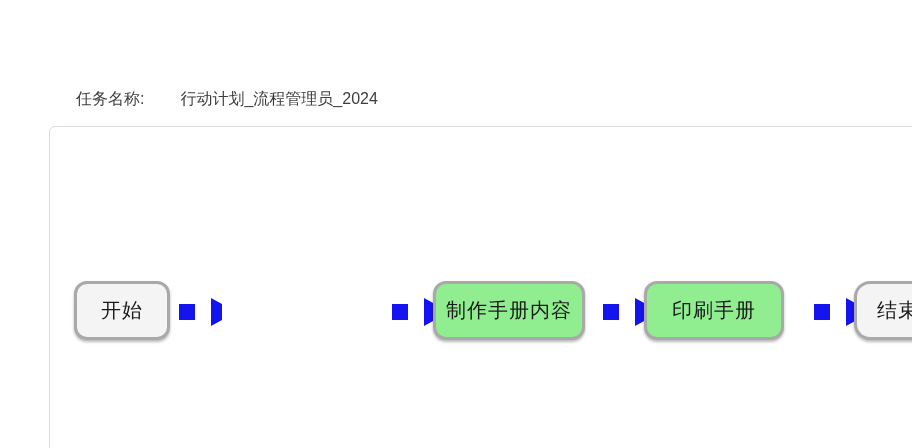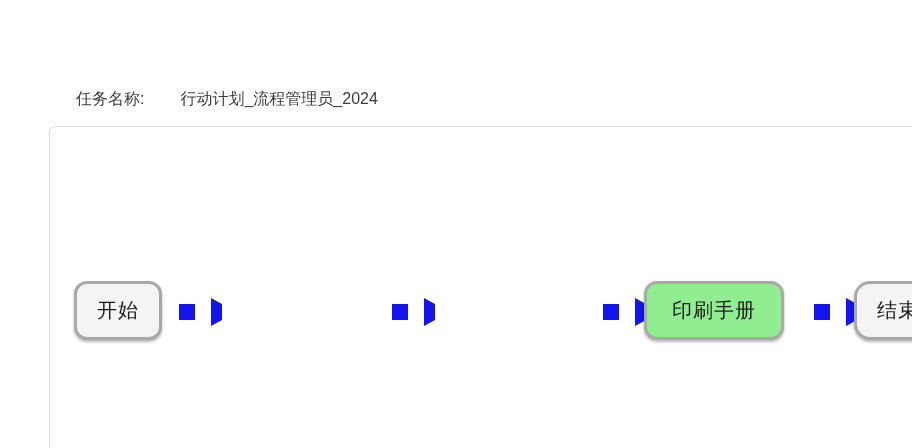--- a/index.html
+++ b/index.html
@@ -71,35 +71,38 @@
 <body>
 
 <div class="page">
 
   <div class="task-header">
     <span class="task-label">任务名称:</span><span class="task-value">行动计划_流程管理员_2024</span>
   </div>
 
   <div class="panel">
 
-    <div class="node" style="left: 16px; width: 88px; background-color: rgb(244, 244, 244); color: rgb(26, 26, 26);">
+    <div class="node" style="left: 16px; width: 96px; background-color: rgb(244, 244, 244); color: rgb(26, 26, 26);">
       <span class="node-label">开始</span>
     </div>
 
     <div class="arrow" style="left:105px; width:62px;">
       <div class="arrow-shaft"></div>
       <div class="arrow-head"></div>
     </div>
 
 
     <div class="arrow" style="left:318px; width:57px;">
       <div class="arrow-shaft"></div>
       <div class="arrow-head"></div>
     </div>
 
+    <div class="node" style="left: 375px; width: 152px; background-color: rgb(144, 238, 144); color: rgb(26, 26, 26);">
+      <span class="node-label">制作手册内容</span>
+    </div>
 
     <div class="arrow" style="left:529px; width:57px;">
       <div class="arrow-shaft"></div>
       <div class="arrow-head"></div>
     </div>
 
     <div class="node" style="left: 586px; width: 140px; background-color: rgb(144, 238, 144); color: rgb(26, 26, 26);">
       <span class="node-label">印刷手册</span>
     </div>
 

